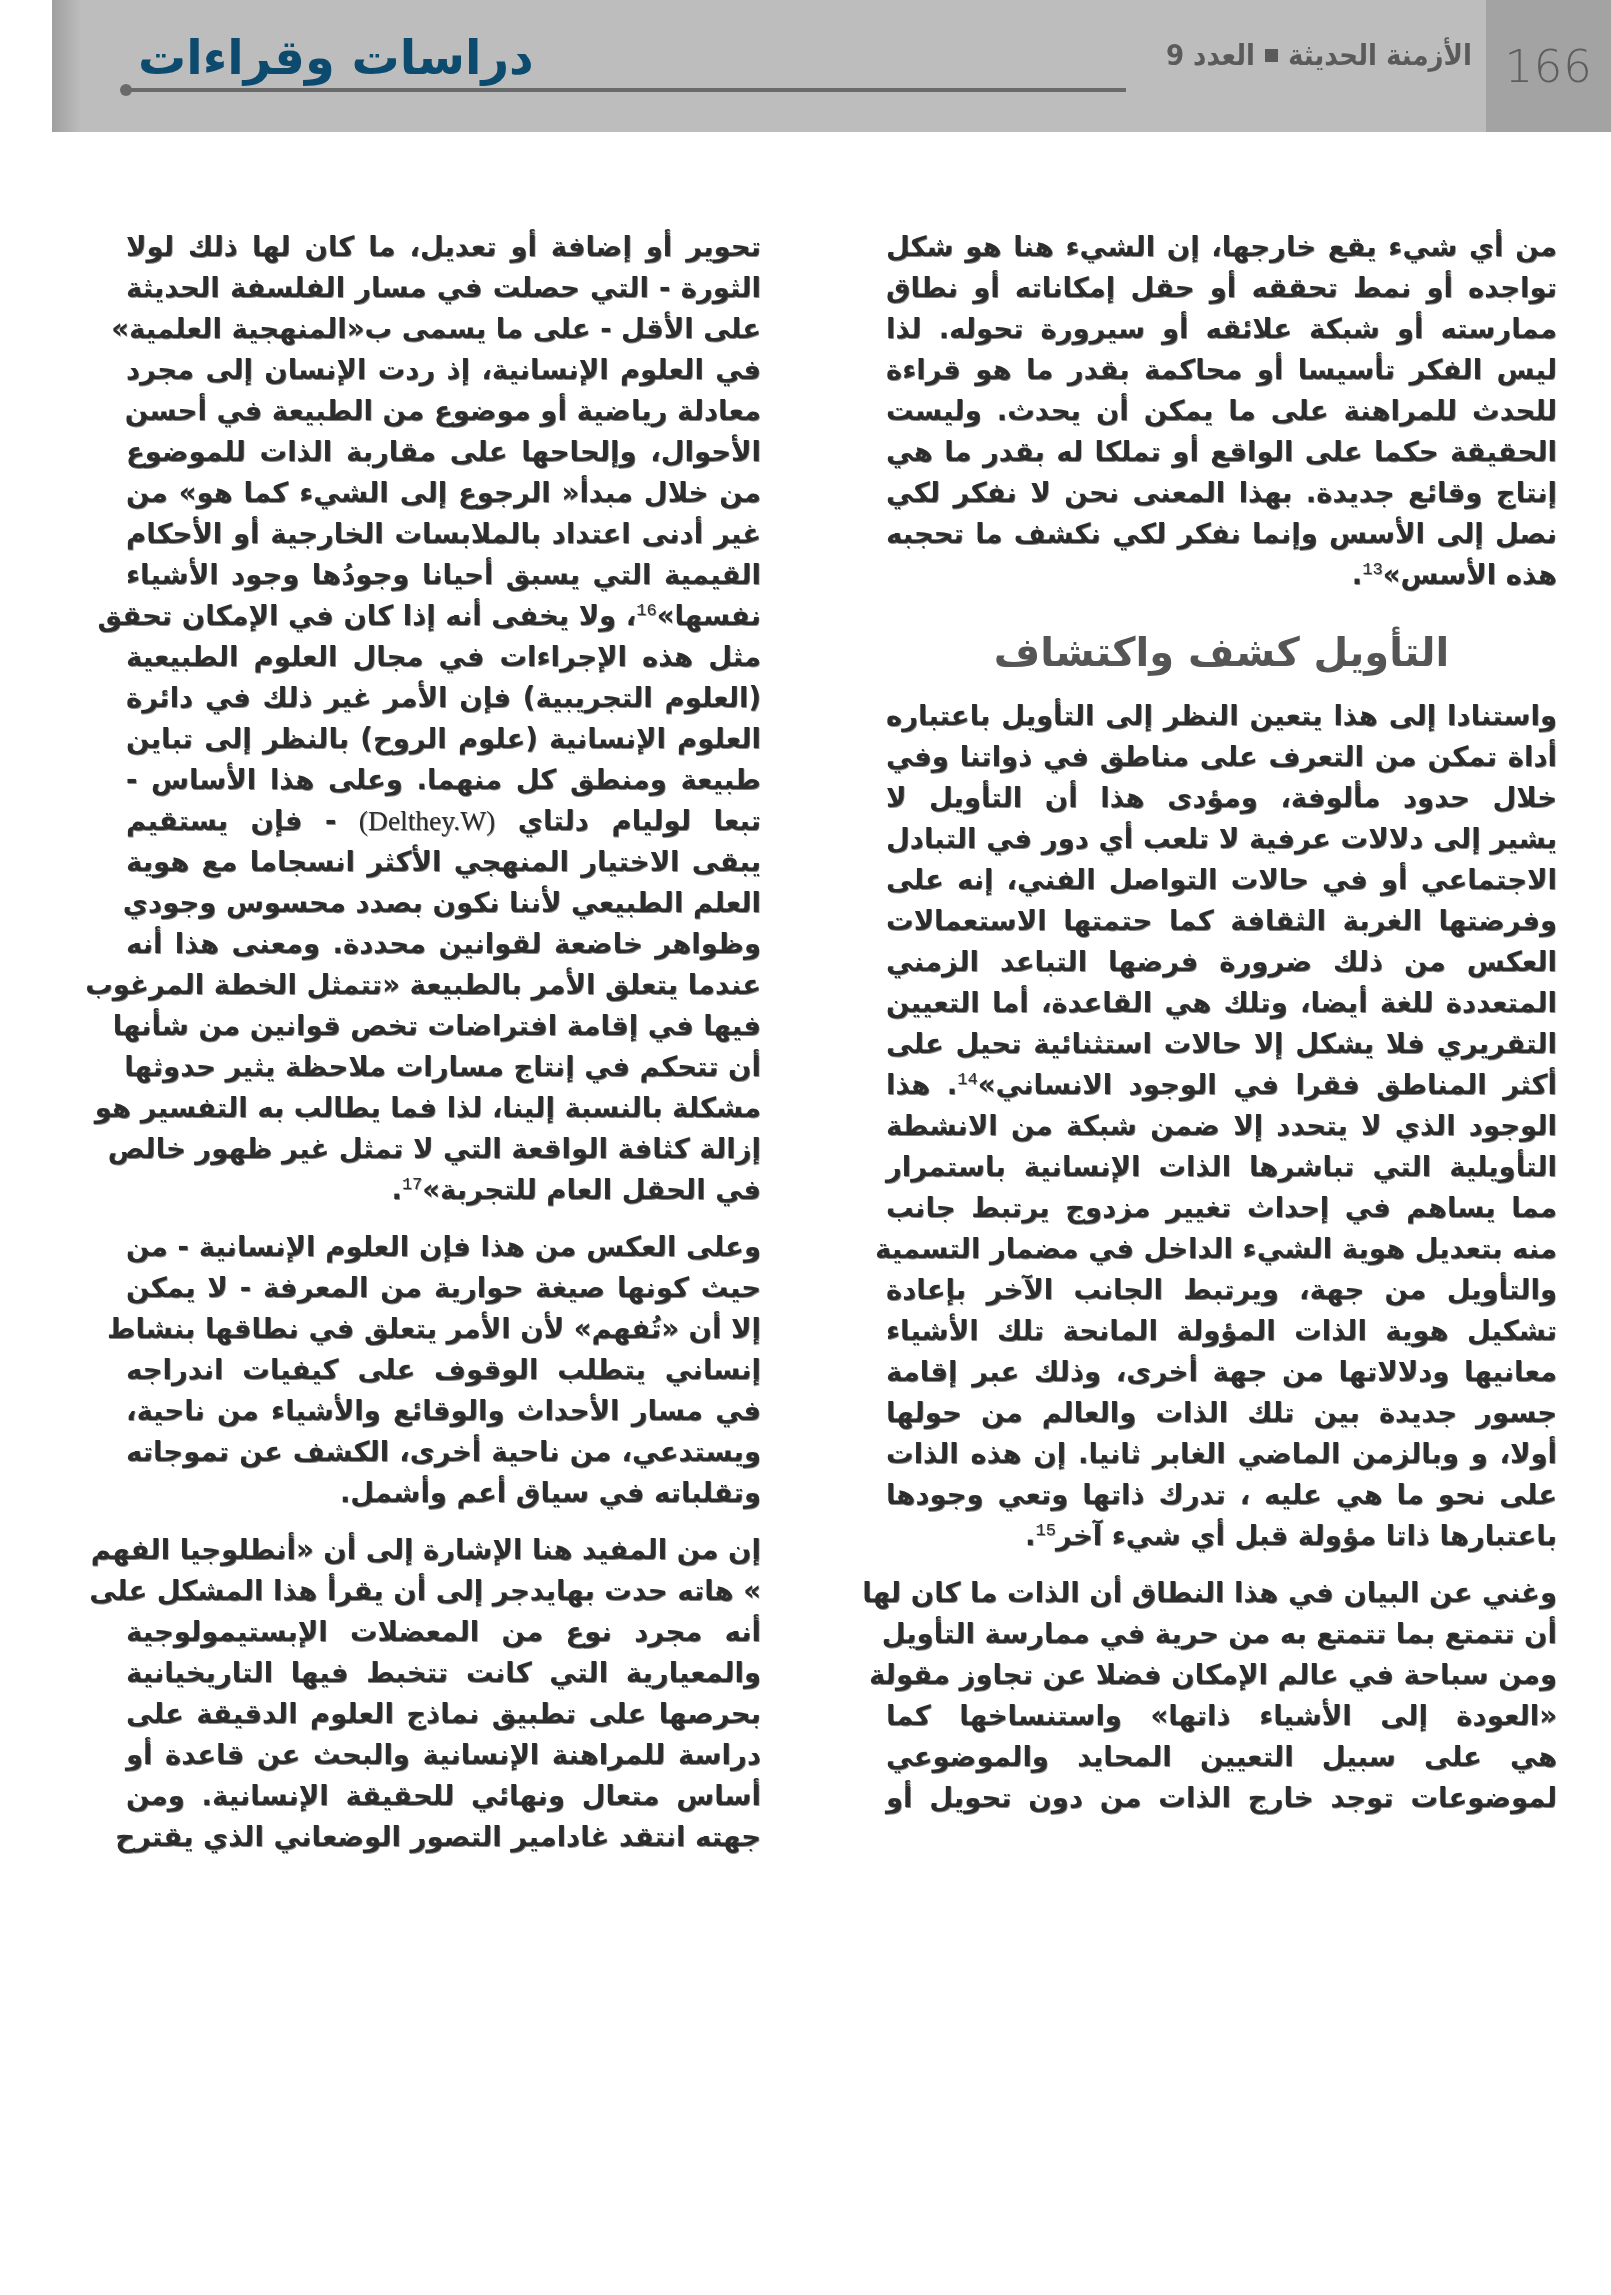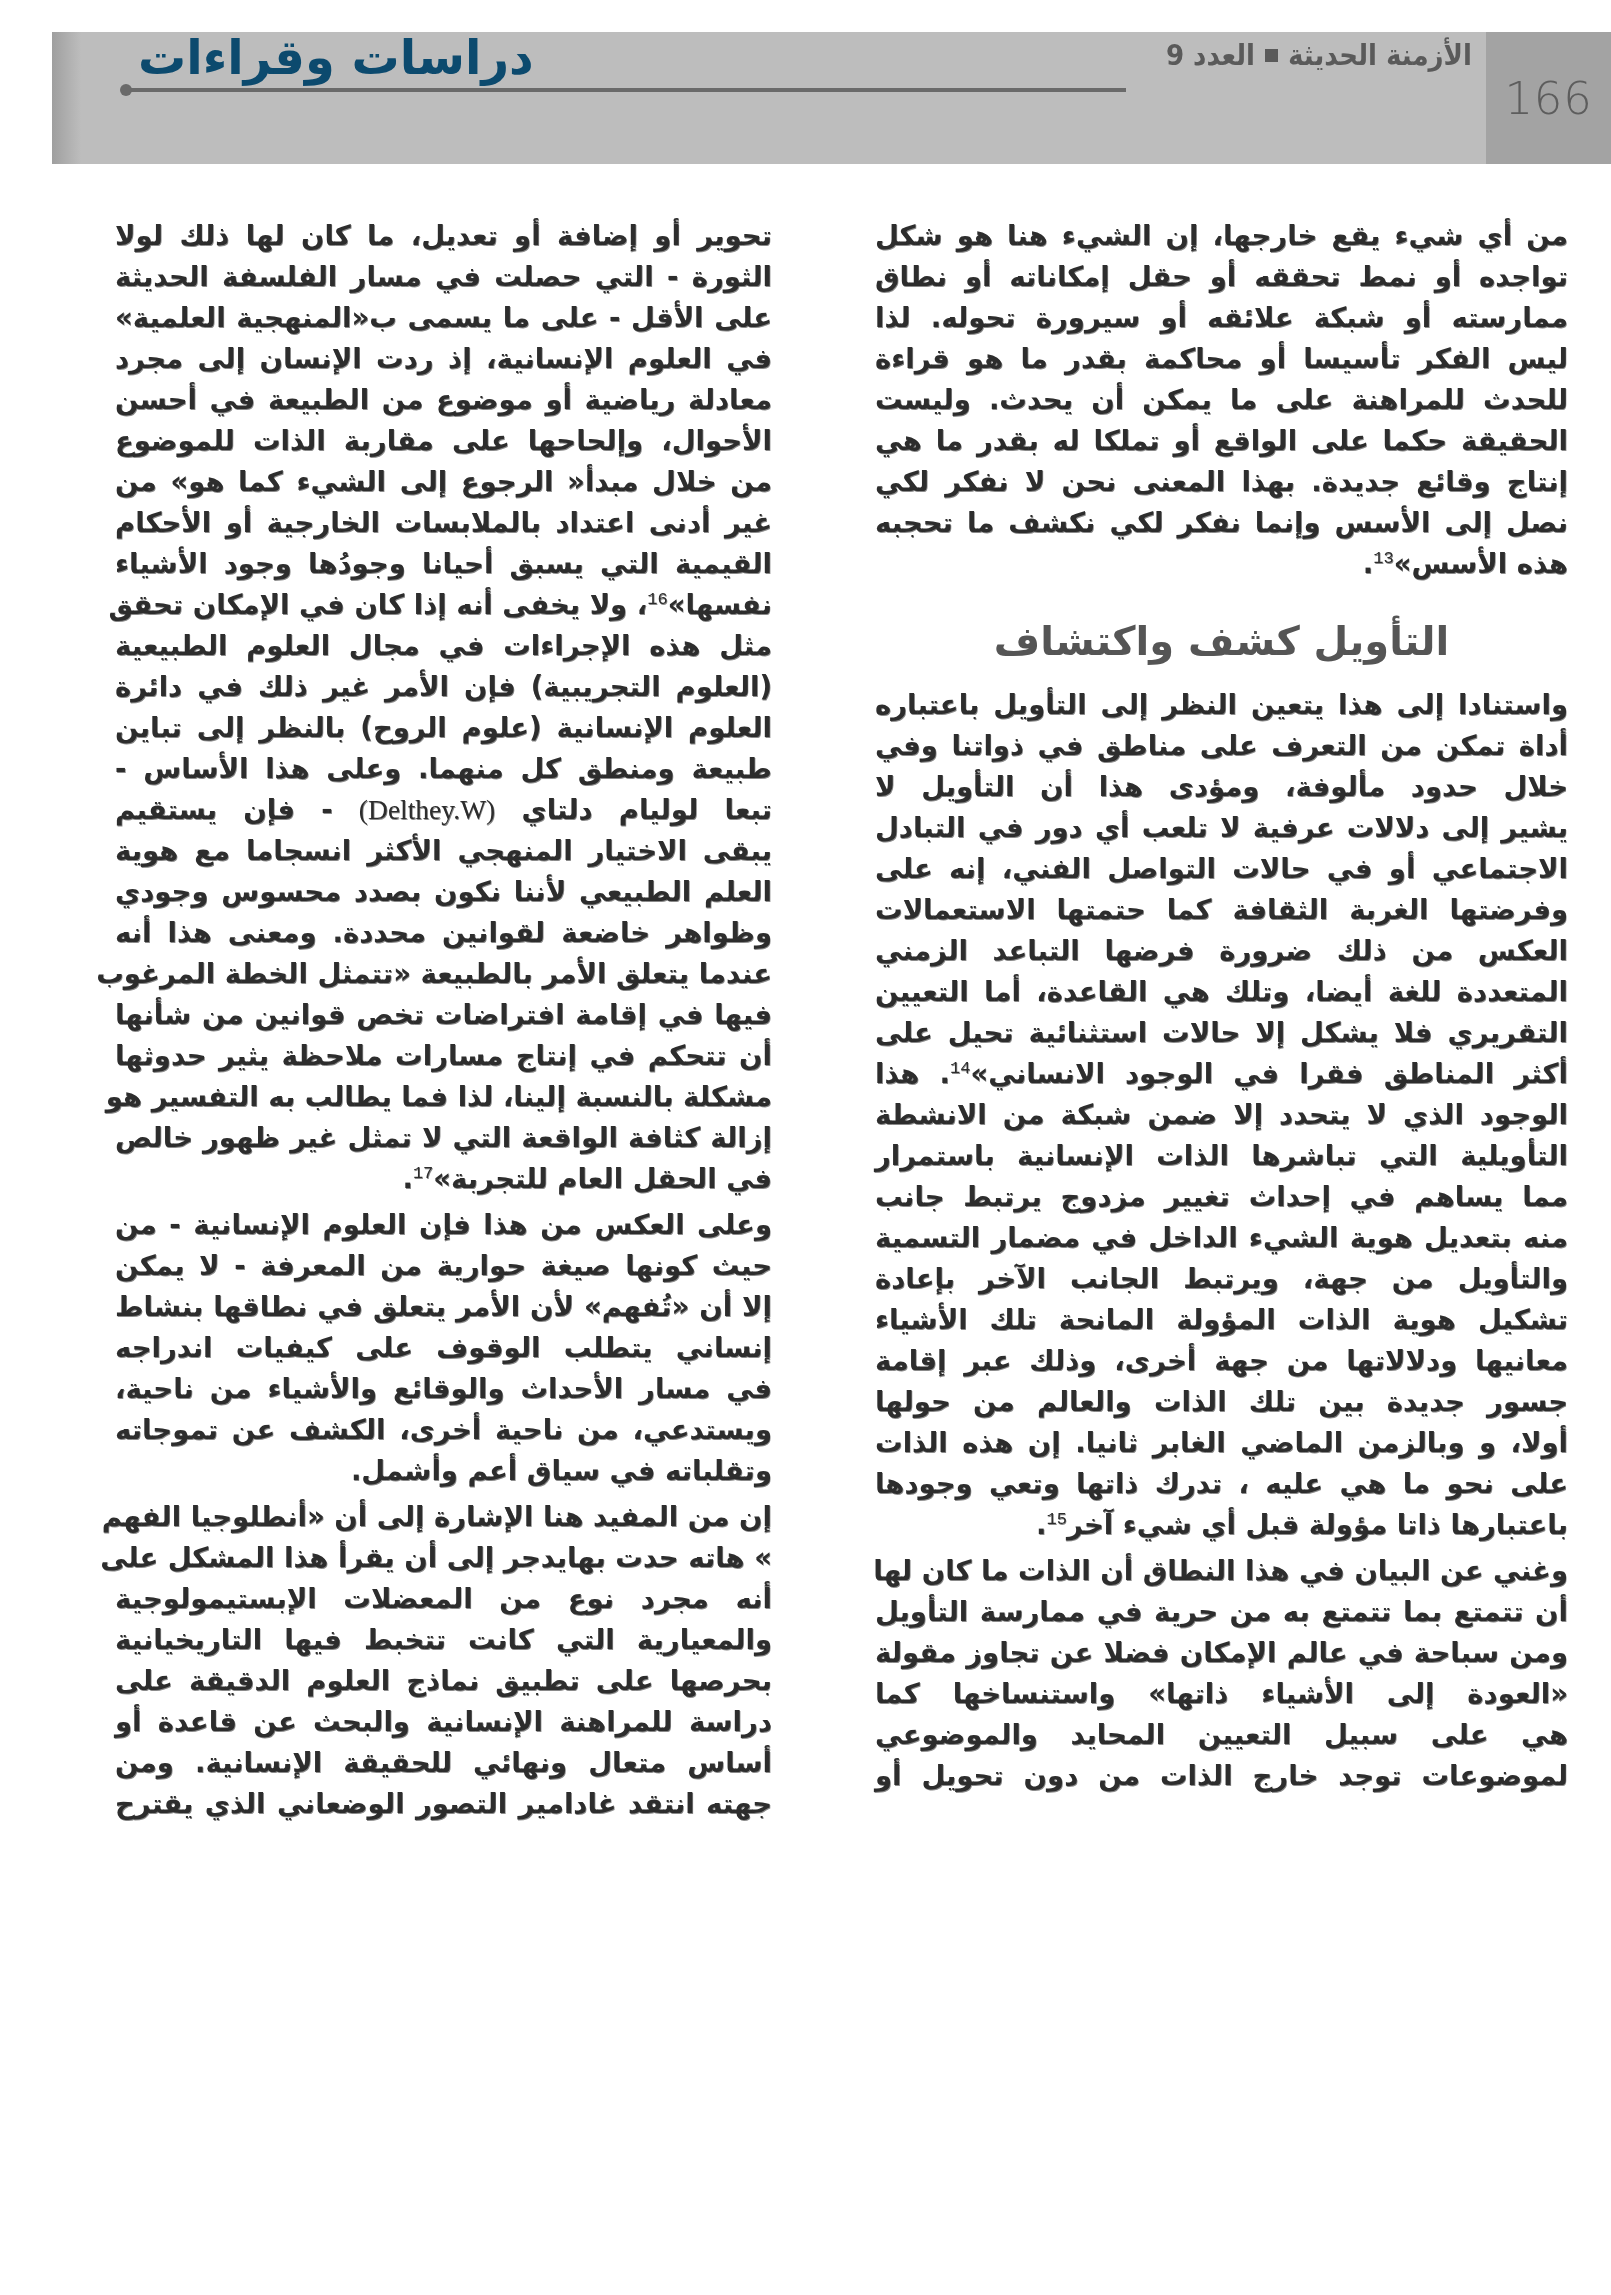--- a/index.html
+++ b/index.html
@@ -5,21 +5,20 @@
     html, body { margin: 0; padding: 0; }
     body {
       width: 1611px; height: 2295px; background: #ffffff;
       position: relative; overflow: hidden;
       font-family: "DejaVu Sans", "Liberation Sans", sans-serif;
       color: #2b2b2b;
     }
     .header-band {
       position: absolute; left: 52px; top: 0; width: 1559px; height: 132px;
       background: #bdbdbd;
-      margin-top: 32px;
     }
     .header-band .left-shade {
       position: absolute; left: 0; top: 0; width: 29px; height: 132px;
       background: linear-gradient(to right, #9f9f9f, #bdbdbd);
     }
     .page-num-box {
       position: absolute; right: 0; top: 0; width: 125px; height: 132px;
       background: #a3a3a3;
       display: flex; align-items: center; justify-content: center;
     }
@@ -49,21 +48,21 @@
       font-size: 48px; font-weight: bold; color: #0c4a6e;
       letter-spacing: 0.7px;
     }
     .column {
       position: absolute; top: 210px; direction: rtl; text-align: justify;
       font-size: 27.5px; font-weight: bold; line-height: 41px; color: #2d2d2d;
       text-shadow: 0.7px 0.7px 0 #8a8a8a;
     }
     .col-right { left: 870px; width: 703px; }
     .col-left  { left: 110px;  width: 667px; }
-    .column p { margin: 5px; }
+    .column p { margin: 16px; }
     .line { display: block; text-align-last: justify; white-space: nowrap; }
     .line.last { text-align-last: right; }
     .heading {
       display: block; text-align: center; font-size: 40px; font-weight: bold;
       color: #555; margin: 32px 0 17.4px 0; line-height: 51px; text-shadow: none;
     }
     sup { font-family: Liberation Mono, monospace; font-weight: normal; font-size: 17px; line-height: 0; }
     .latin { font-family: "Liberation Serif", serif; font-weight: normal; }
   </style>
 </head>

